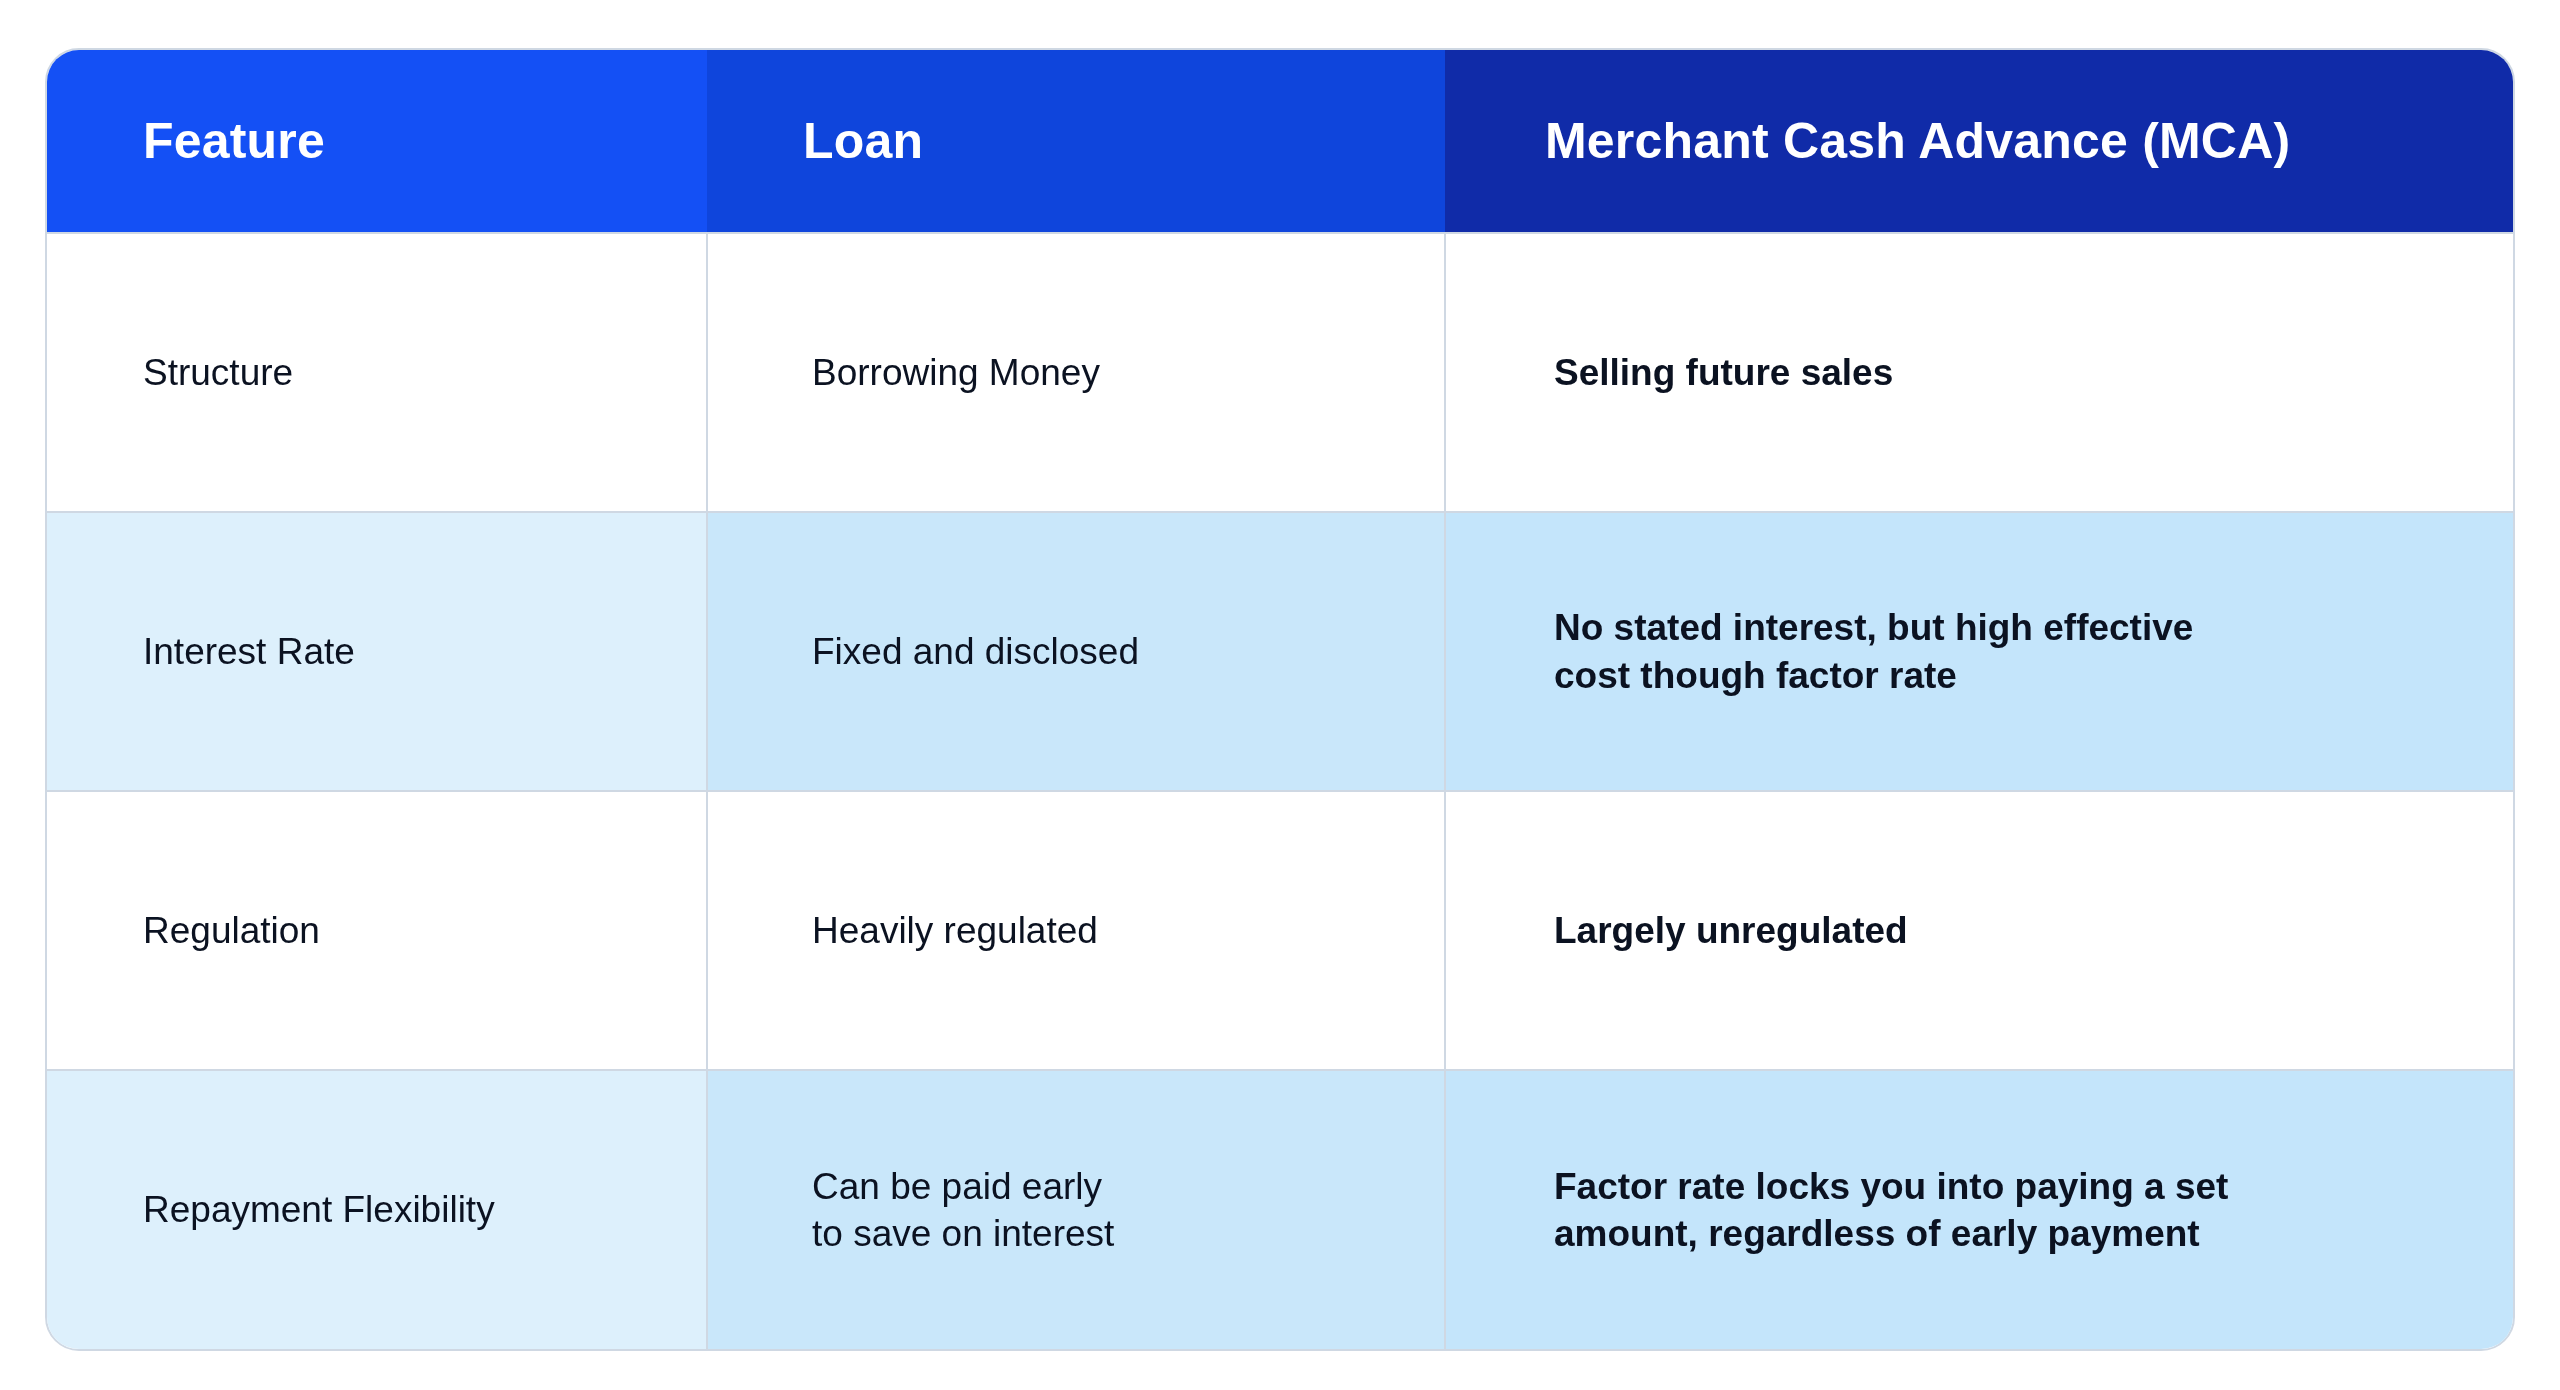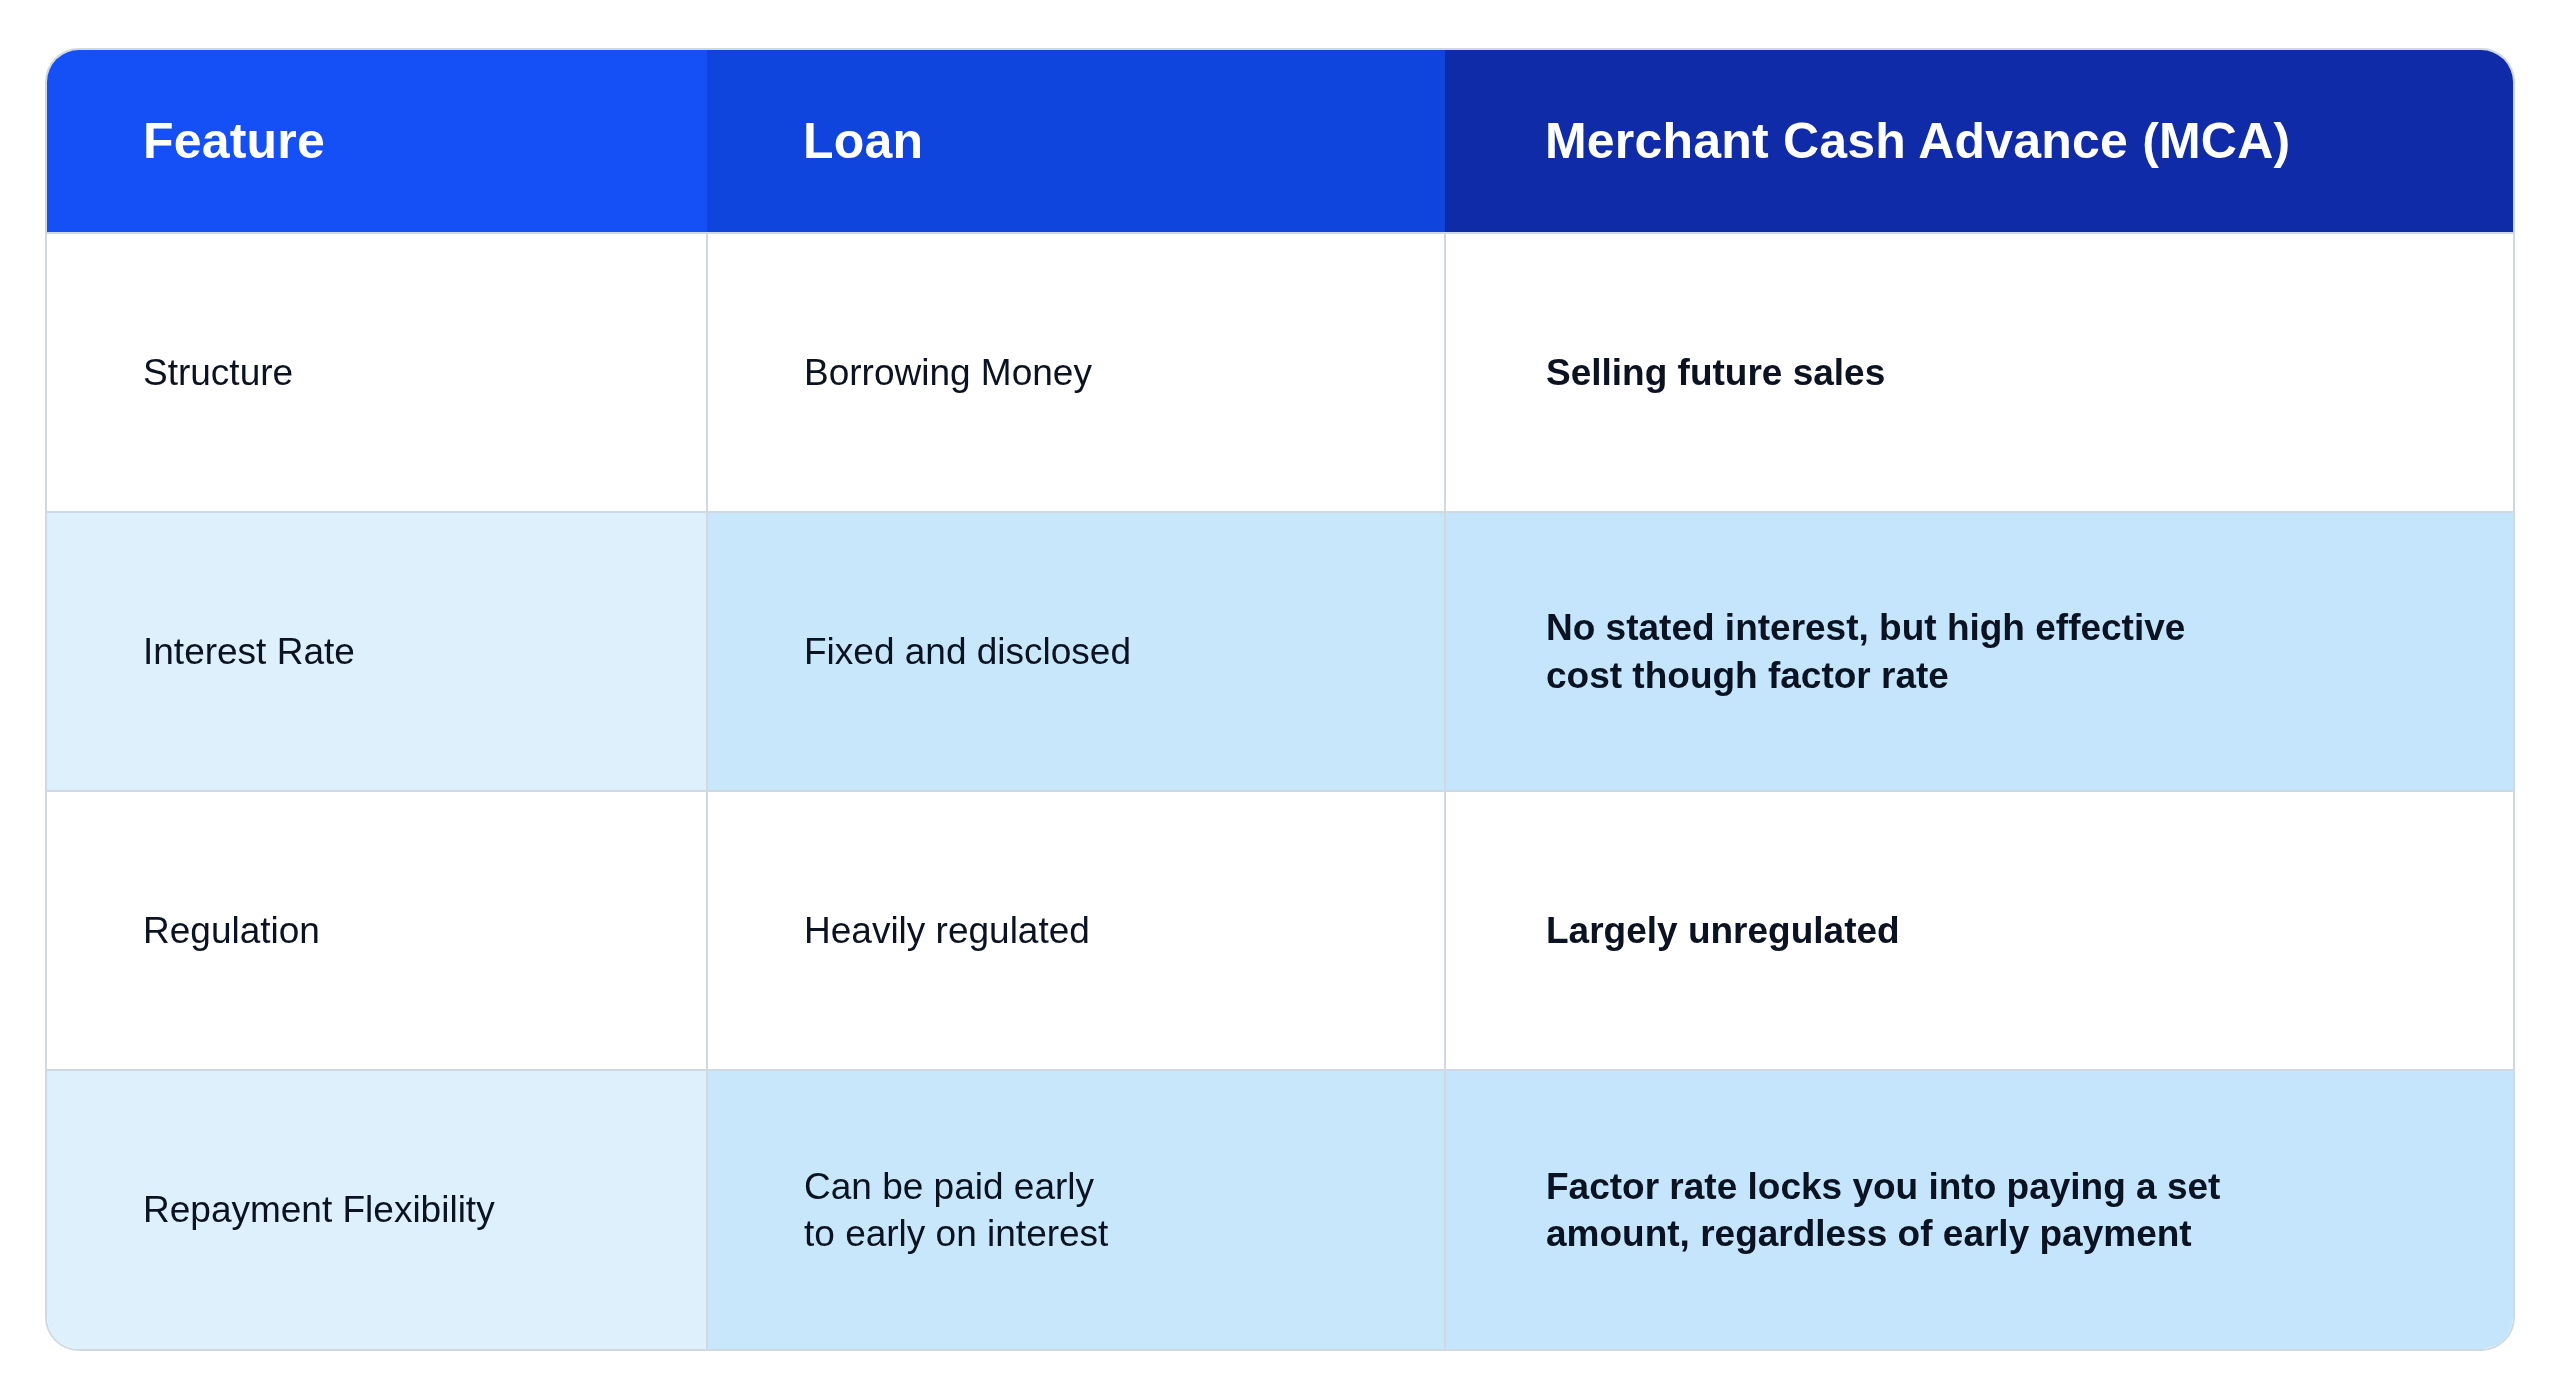--- a/index.html
+++ b/index.html
@@ -69,21 +69,21 @@
   tbody td.col2 { padding-left: 100px; font-weight: bold; }
 
   
   tbody tr.alt td.col0 { background: #ddf0fc; }
   tbody tr.alt td.col1 { background: #c9e7fa; }
   tbody tr.alt td.col2 { background: #c4e5fb; }
   tbody tr.plain td { background: #ffffff; }
 
   tbody tr { height: 186px; }
 
-  .lines span { display: block; }
+  .lines span { display: block; margin-left: 8px; }
 </style>
 </head>
 <body>
 
 <div class="page">
   <div class="table-wrap">
     <table class="cmp">
       <colgroup>
         <col class="c0">
           <col class="c1">
@@ -139,21 +139,21 @@
               <span>Largely unregulated</span>
             </div>
           </td>
         </tr>
 
         <tr class="alt">
           <td class="col0">Repayment Flexibility</td>
           <td class="col1">
             <div class="lines">
               <span>Can be paid early</span>
-              <span>to early on interest</span>
+              <span>to save on interest</span>
             </div>
           </td>
           <td class="col2">
             <div class="lines">
               <span>Factor rate locks you into paying a set</span>
               <span>amount, regardless of early payment</span>
             </div>
           </td>
         </tr>
 

